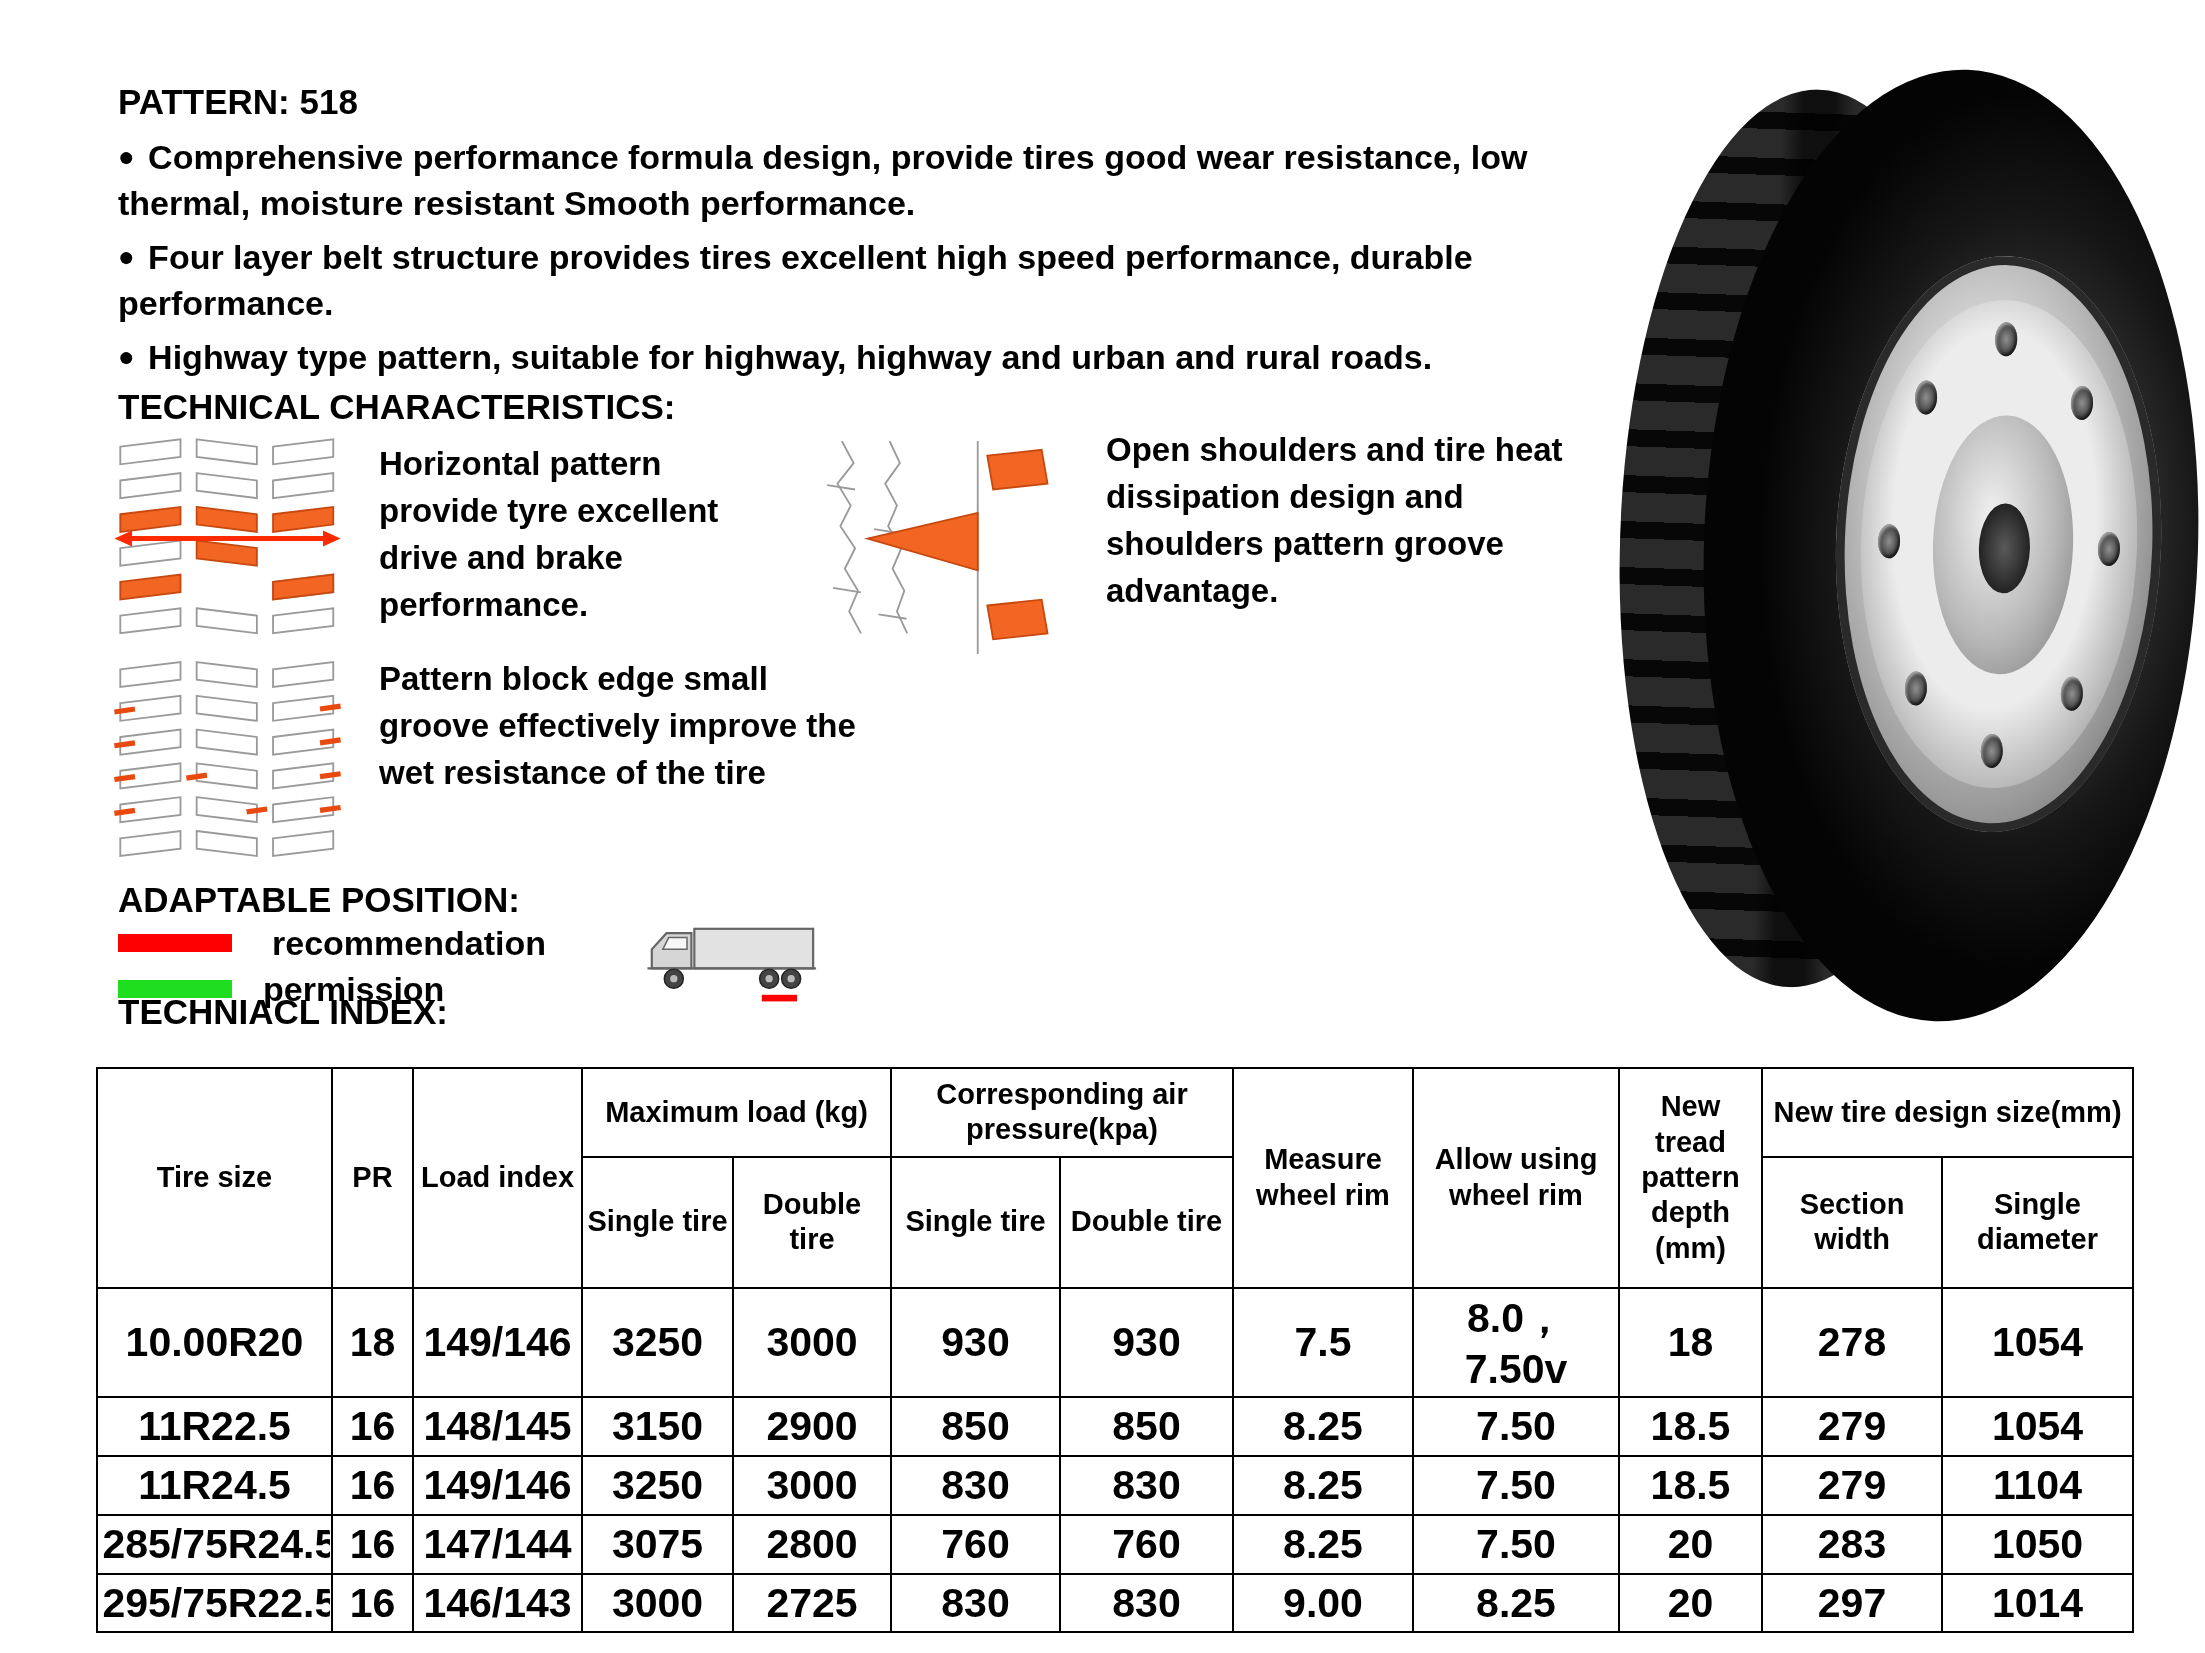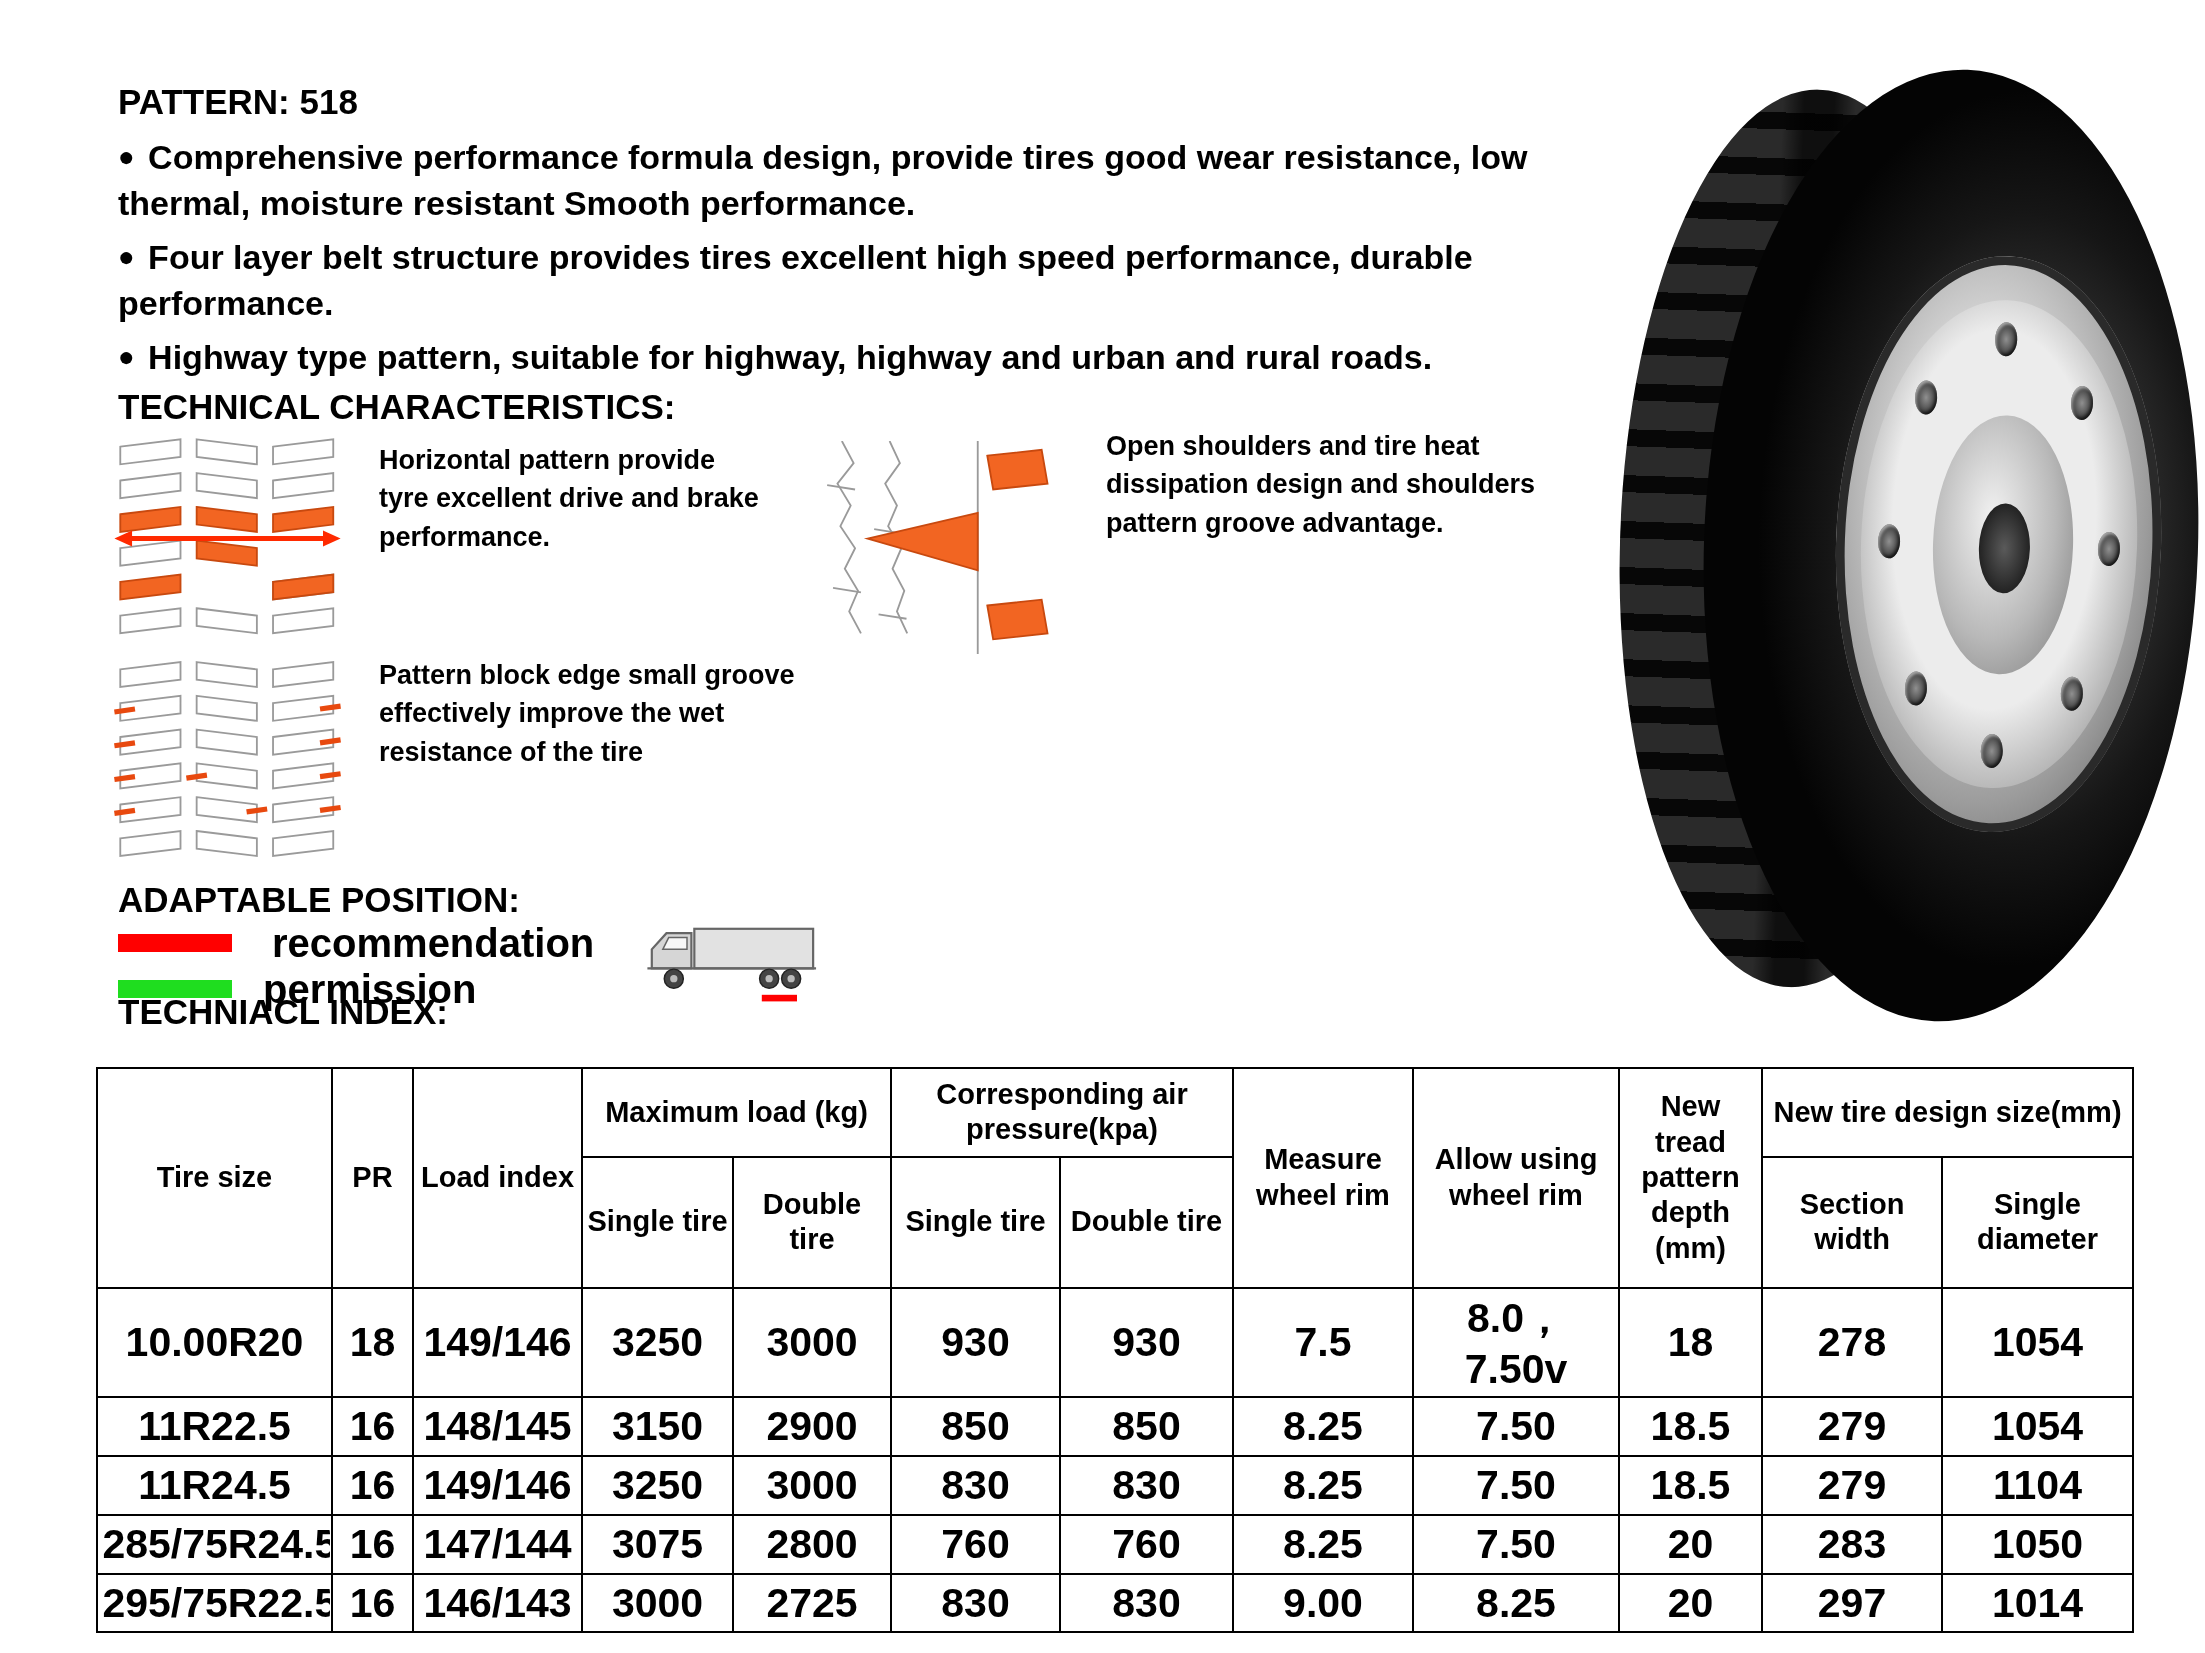--- a/index.html
+++ b/index.html
@@ -12,32 +12,32 @@
   .intro{position:absolute;left:118px;top:82px;width:1522px;}
   .pattern-title{font-size:35px;margin:0 0 11.8px 0;}
   .bullet{font-size:34px;line-height:1.36;margin:0 0 7.4px 0;}
   .dot{font-size:28px;margin-right:13.2px;vertical-align:2.9px;}
   .section-title{font-size:35px;margin:4.4px 0 0 0;}
   
   .diagram{position:absolute;background:#fff;}
   .diag1{left:110px;top:432px;width:235px;height:213px;}
   .diag2{left:794px;top:441px;width:272px;height:213px;}
   .diag3{left:110px;top:656px;width:235px;height:206px;}
-  .feature-text{position:absolute;font-size:27px;line-height:1.42;}
+  .feature-text{position:absolute;font-size:33px;line-height:1.42;}
   .ftext1{left:379px;top:441px;width:390px;}
   .ftext2{left:1106px;top:427px;width:470px;}
   .ftext3{left:379px;top:656px;width:485px;}
   
   .adaptable-title{position:absolute;left:118px;top:880px;font-size:35px;margin:0;}
   .legend{position:absolute;left:118px;top:920px;}
   .legend-row{display:flex;align-items:center;height:46px;}
   .color-bar{width:114px;height:17.6px;margin-right:40px;}
   .bar-red{background:#ff0000;}
   .bar-green{background:#1fdd1f;margin-right:31px;}
-  .legend-label{font-size:40px;text-align:right;}
+  .legend-label{font-size:34px;text-align:right;}
   .truck{position:absolute;left:643px;top:920px;width:176px;height:88px;}
   
   .index-title{position:absolute;left:118px;top:992px;font-size:35px;margin:0;}
   .table-wrap{position:absolute;left:96px;top:1067px;}
   table{border-collapse:collapse;table-layout:fixed;width:2036px;}
   th,td{border:2.2px solid #000;text-align:center;vertical-align:middle;
         font-weight:700;padding:2.9px 4.4px;overflow:hidden;}
   th{font-size:29px;line-height:1.22;}
   td{font-size:41px;height:51px;border-radius:19px;}
   thead tr.r1 th{height:81px;}

